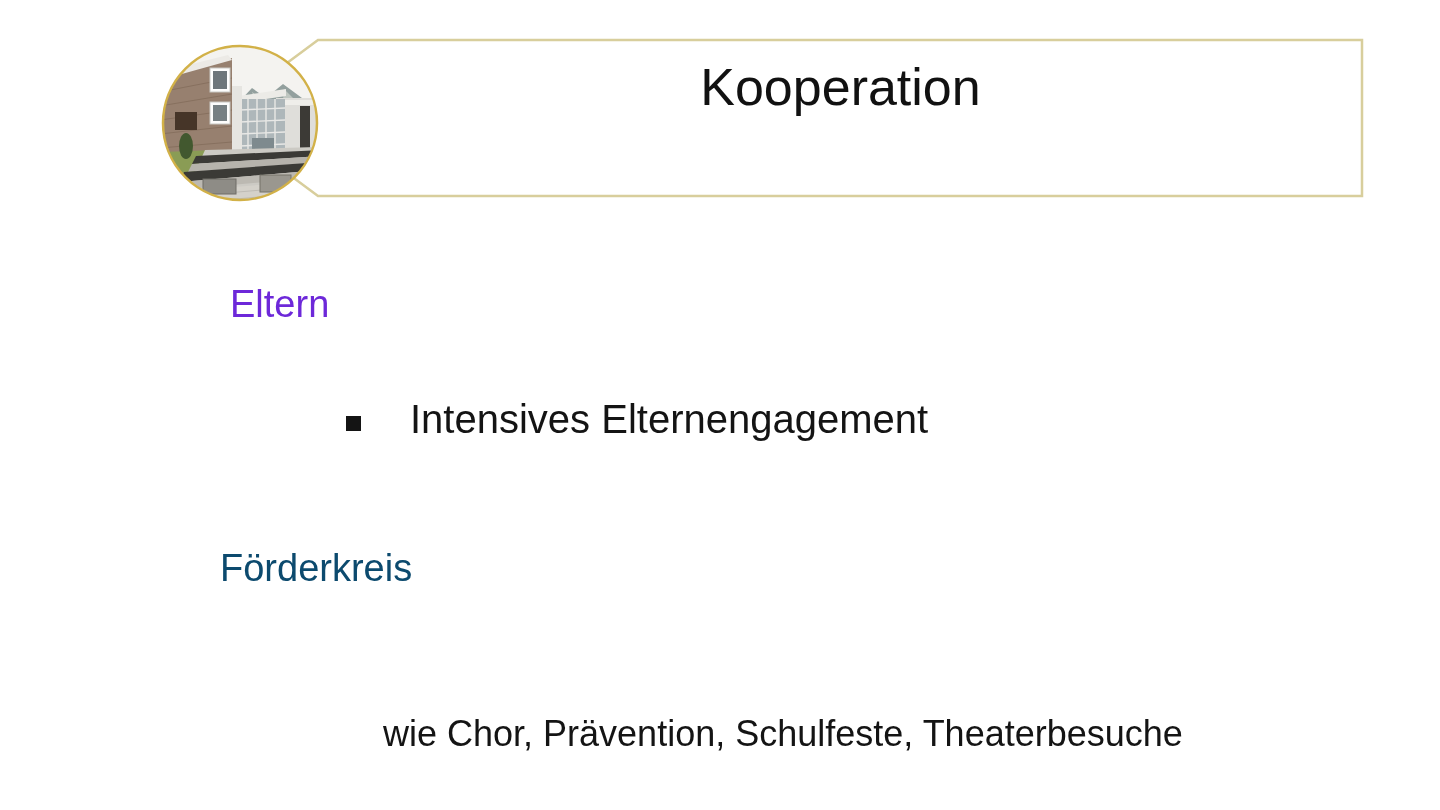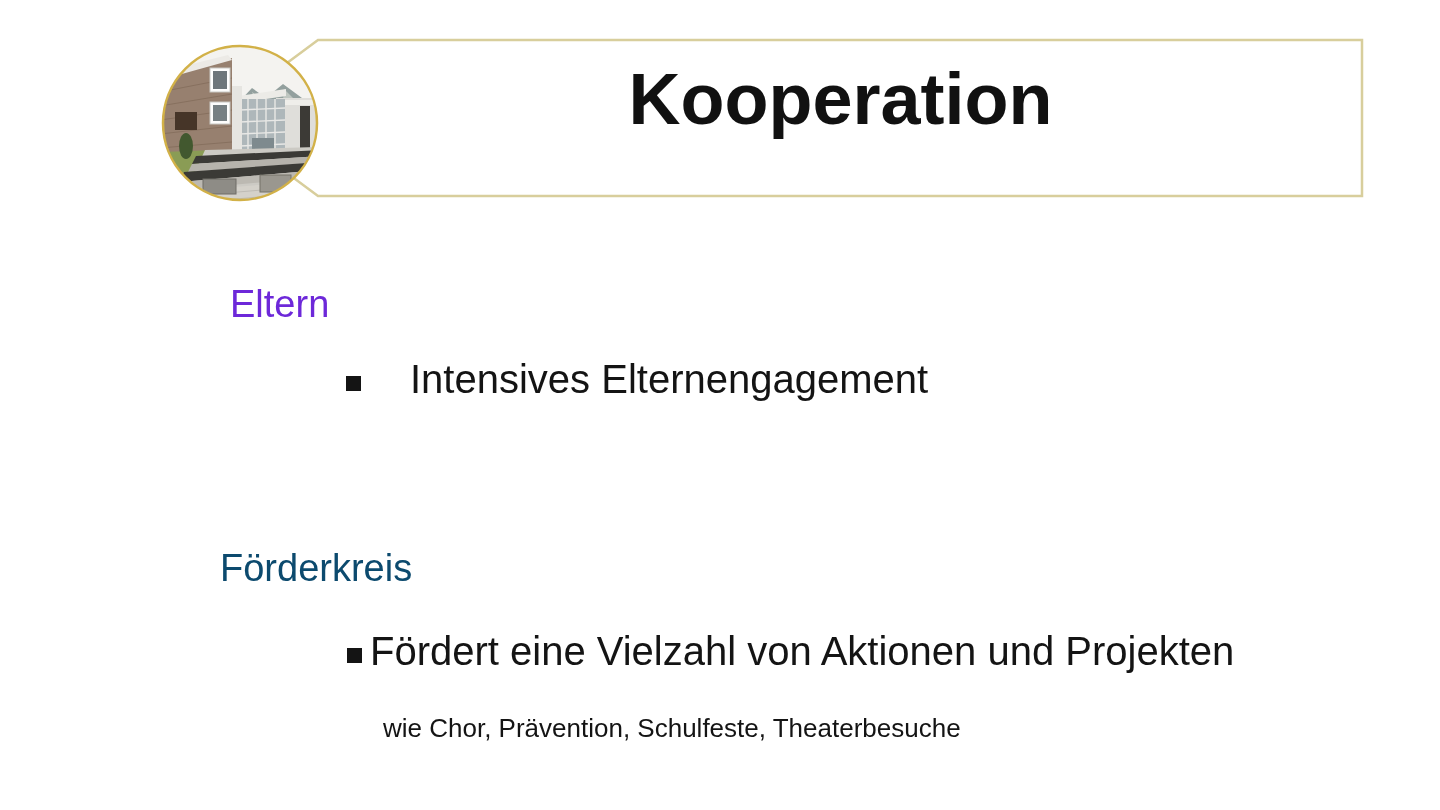--- a/index.html
+++ b/index.html
@@ -9,22 +9,22 @@
     background:#ffffff;
     font-family:"Liberation Sans", sans-serif;
     color:#141414;
     overflow:hidden;
   }
   .header-gfx{position:absolute;left:0;top:0;}
   .slide-title{
     position:absolute;
     left:318px;top:58px;width:1045px;
     text-align:center;
-    font-size:72px;
-    font-weight:700;
+    font-size:52px;
+    font-weight:400;
     line-height:1.15;
     color:#111111;
     letter-spacing:0px;
     white-space:nowrap;
   }
   .section-heading{
     position:absolute;
     font-size:38px;
     line-height:1.1;
     font-weight:400;
@@ -32,37 +32,38 @@
   }
   .heading-eltern{left:230px;top:284px;}
   .heading-foerderkreis{left:220px;top:548px;}
   .bullet-row{
     position:absolute;
     display:flex;
     align-items:flex-start;
     font-size:40px;
     line-height:1.05;
     white-space:nowrap;
+    margin-top:40px;
   }
   .bullet-row .sq{
     flex:0 0 auto;
     width:15px;height:15px;
     background:#141414;
     margin-top:18px;
   }
   .row-1{left:346px;top:358px;}
   .row-1 .bullet-text{margin-left:49px;}
   .row-2{left:349px;top:448px;}
   .row-2 .bullet-text{margin-left:34px;}
   .row-3{left:347px;top:630px;}
   .row-3 .bullet-text{margin-left:8px;}
   .continuation-line{
     position:absolute;
     left:383px;top:715px;
-    font-size:26px;
+    font-size:36px;
     line-height:1.05;
     white-space:nowrap;
   }
 </style>
 </head>
 <body>
 
 <div class="slide">
 
   <svg class="header-gfx" width="1440" height="240" viewBox="0 0 1440 240">
@@ -145,20 +146,16 @@
   <div class="section-heading heading-eltern" style="color:#6d28d9">Eltern</div>
 
   <div class="bullet-row row-1">
     <span class="sq"></span>
     <span class="bullet-text">Intensives Elternengagement</span>
   </div>
 
 
   <div class="section-heading heading-foerderkreis" style="color:#0c4a6e">Förderkreis</div>
 
-  <div class="bullet-row row-3">
-    <span class="sq"></span>
-    <span class="bullet-text">Fördert eine Vielzahl von Aktionen und Projekten</span>
-  </div>
 
   <div class="continuation-line">wie Chor, Prävention, Schulfeste, Theaterbesuche</div>
 
 </div>
 
 </body></html>

